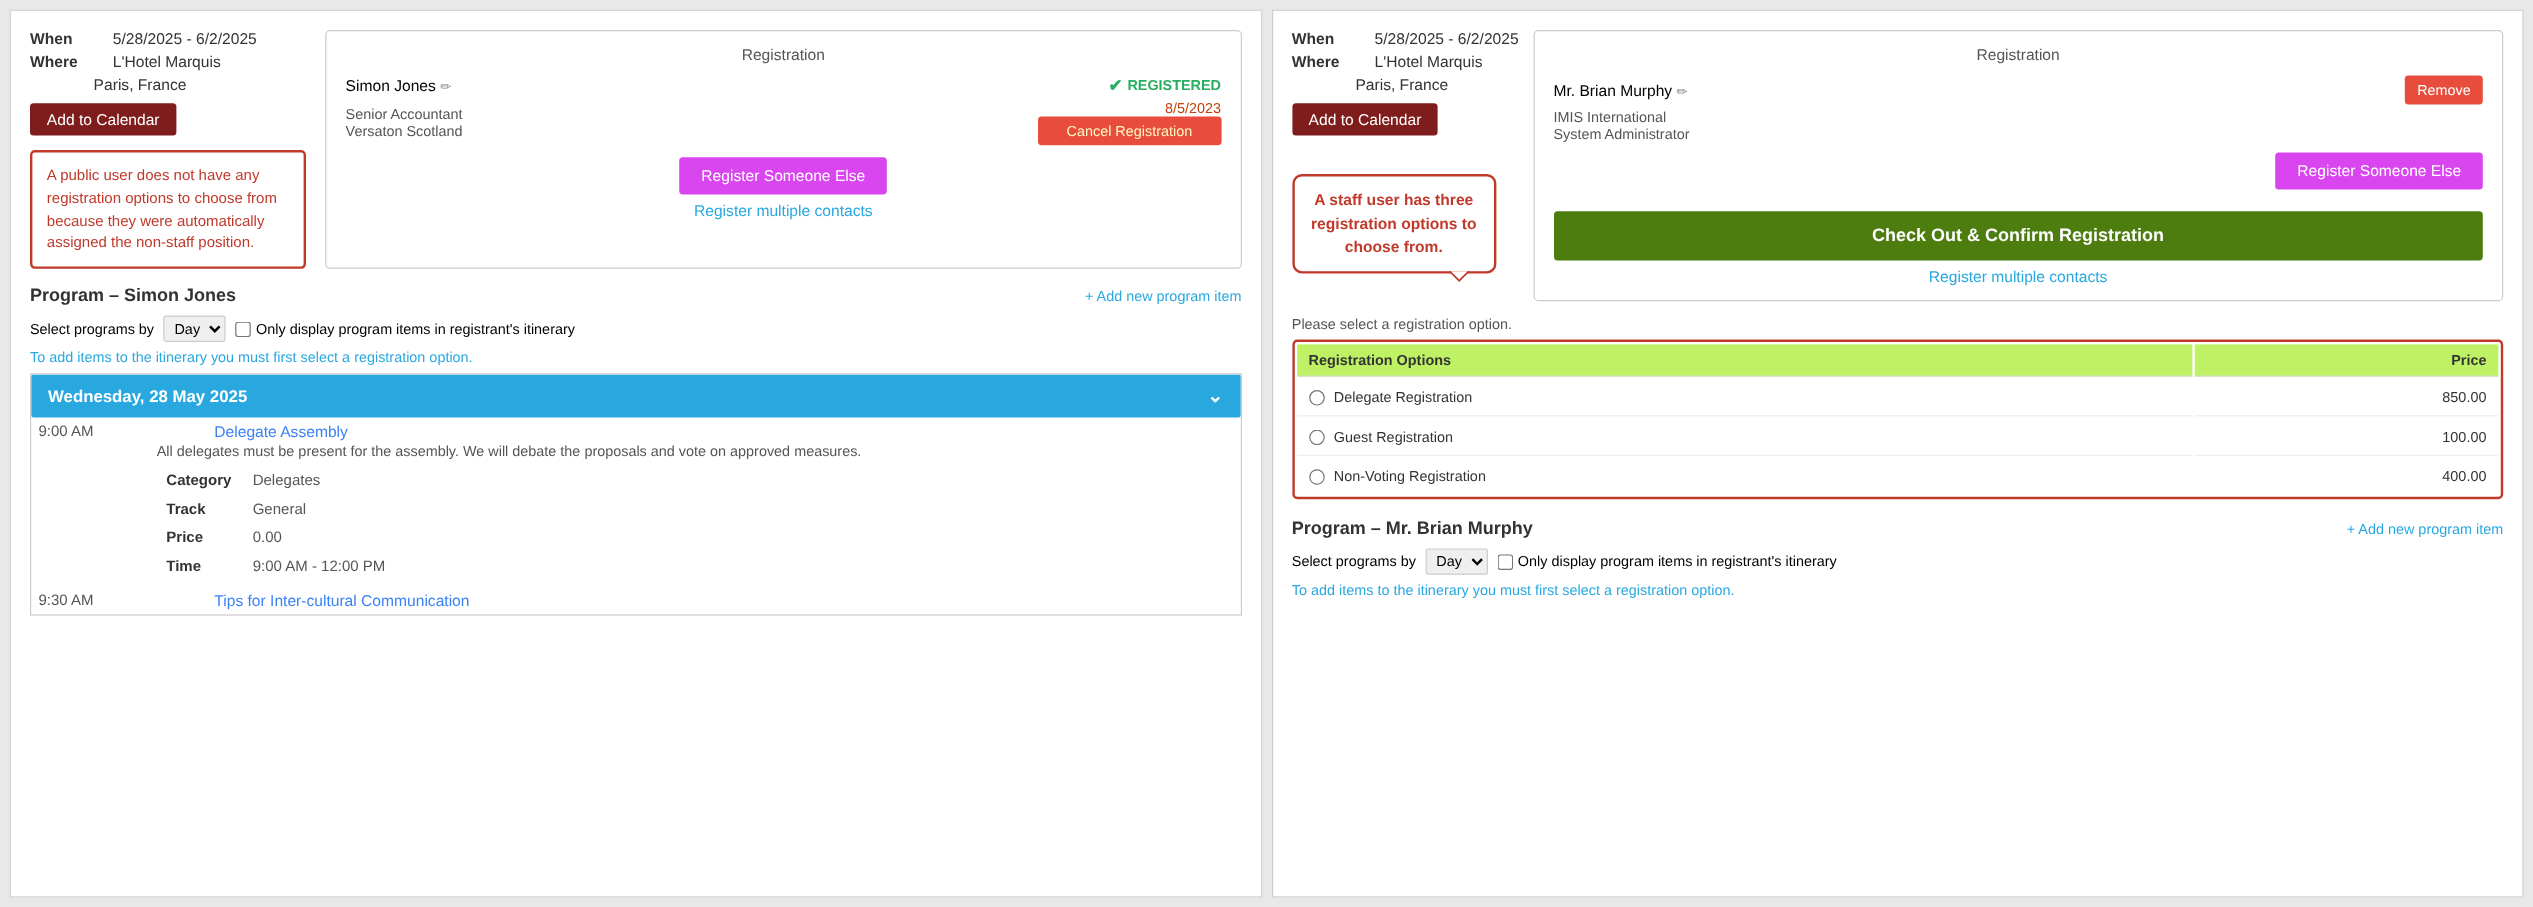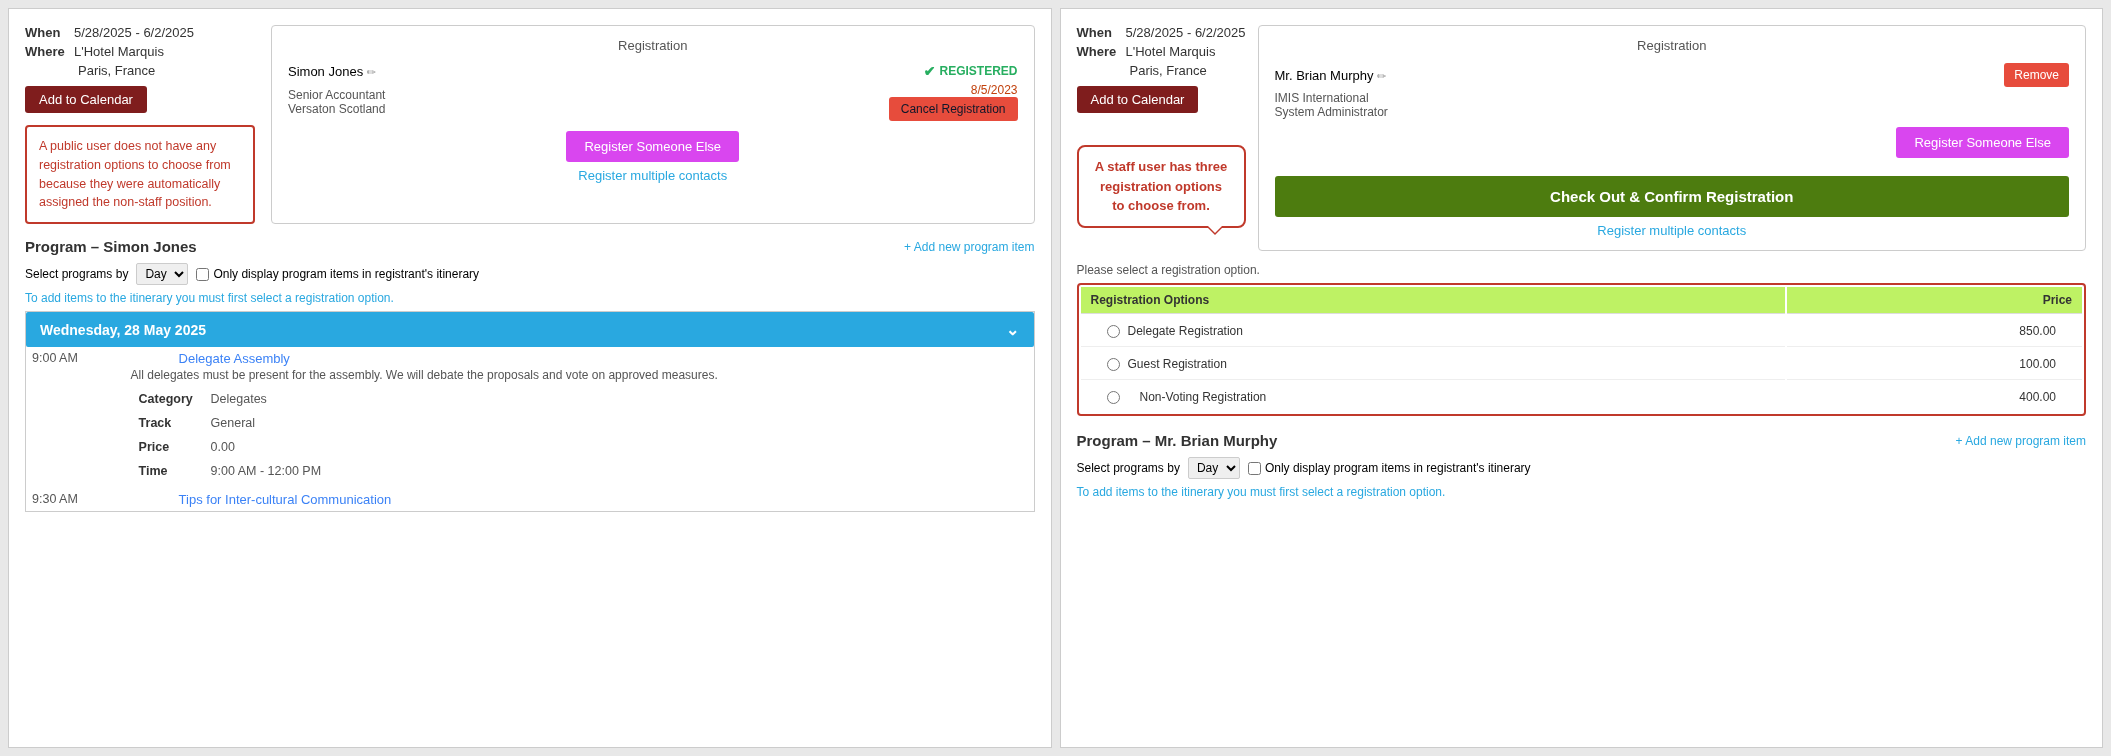--- a/index.html
+++ b/index.html
@@ -13,21 +13,21 @@
       min-height: 756px;
     }
     .panel {
       background: #fff;
       border: 1px solid #ccc;
       flex: 1;
       padding: 16px;
       overflow: hidden;
       position: relative;
     }
-    .meta-row { display: flex; gap: 4px; margin-bottom: 4px; }
+    .meta-row { display: flex; gap: 24px; margin-bottom: 4px; }
     .meta-label { font-weight: bold; color: #333; min-width: 45px; }
     .meta-value { color: #333; }
     .meta-value-indent { color: #333; margin-left: 53px; }
     .add-calendar-btn {
       background: #7f1d1d;
       color: #fff;
       border: none;
       padding: 6px 14px;
       border-radius: 3px;
       cursor: pointer;
@@ -56,23 +56,23 @@
       align-items: center;
       gap: 4px;
       color: #27ae60;
       font-weight: bold;
       font-size: 12px;
     }
     .reg-date { color: #c2410c; font-size: 12px; text-align: right; }
     .reg-info { color: #555; font-size: 12px; }
     .cancel-btn {
       background: #e74c3c;
-      color: #0f172a;
+      color: #fef9c3;
       border: none;
-      padding: 5px 12px;
+      padding: 5px 24px;
       border-radius: 3px;
       cursor: pointer;
       font-size: 12px;
     }
     .register-someone-btn {
       background: #d946ef;
       color: #fff;
       border: none;
       padding: 8px 18px;
       border-radius: 3px;
@@ -180,21 +180,21 @@
     }
     .reg-options-table th {
       background: #bef264;
       padding: 6px 10px;
       font-size: 12px;
       text-align: left;
       color: #333;
       border-bottom: 1px solid #ddd;
     }
     .reg-options-table th.price-col { text-align: right; }
-    .reg-options-table td { padding: 8px 26px; font-size: 12px; color: #333; border-bottom: 1px solid #eee; }
+    .reg-options-table td { padding: 8px 10px; font-size: 12px; color: #333; border-bottom: 1px solid #eee; }
     .reg-options-table td.price-val { text-align: right; }
     .reg-options-table tr:last-child td { border-bottom: none; }
     .speech-bubble {
       position: absolute;
       background: #fff;
       border: 2px solid #c0392b;
       border-radius: 8px;
       padding: 10px 14px;
       font-size: 13px;
       color: #c0392b;
@@ -434,21 +434,21 @@
         <td>
           <label style="display:flex;align-items:center;gap:8px;cursor:pointer;">
             <input type="radio" name="reg-option" style="">
             <span>Guest Registration</span>
           </label>
         </td>
         <td class="price-val">100.00</td>
       </tr>
           <tr>
         <td>
-          <label style="display:flex;align-items:center;gap:20px;cursor:pointer;">
+          <label style="display:flex;align-items:center;gap:8px;cursor:pointer;">
             <input type="radio" name="reg-option" style="">
             <span>Non-Voting Registration</span>
           </label>
         </td>
         <td class="price-val">400.00</td>
       </tr>
         </tbody>
     </table>
   </div>
 

